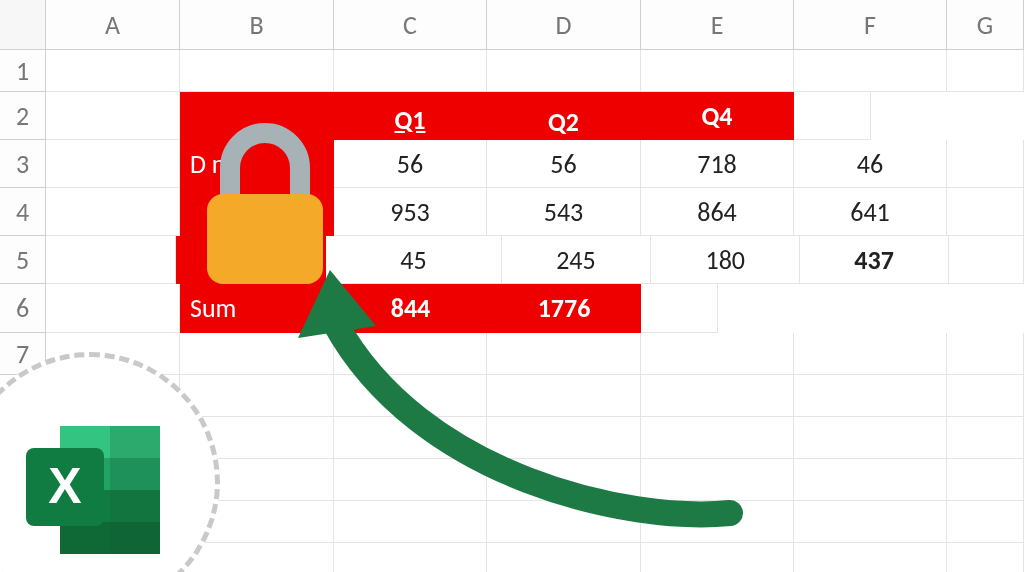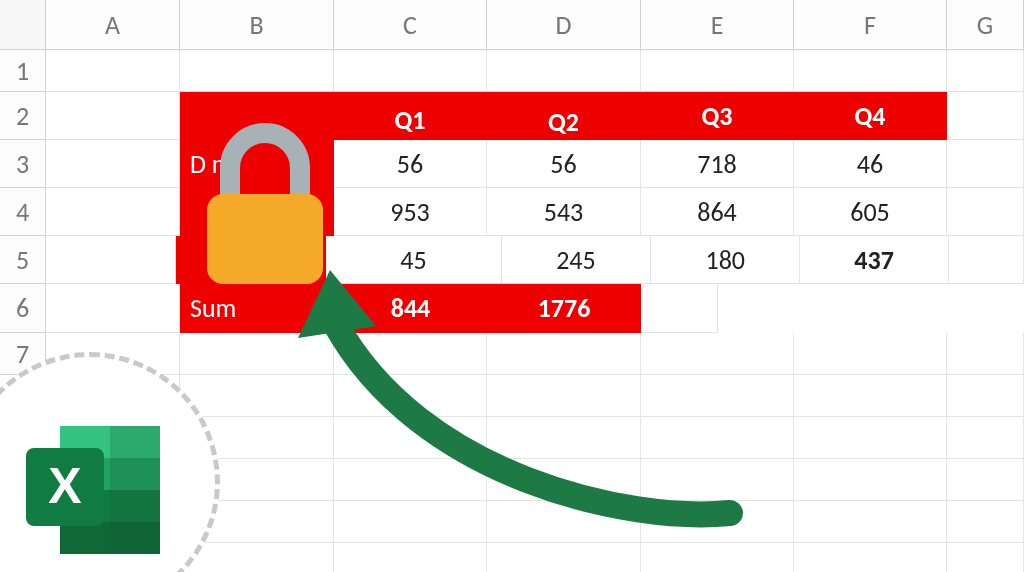--- a/index.html
+++ b/index.html
@@ -164,42 +164,41 @@
         <div class="cell" style="width: 154px; height: 42px;"></div>
         <div class="cell" style="width: 153px; height: 42px;"></div>
         <div class="cell" style="width: 154px; height: 42px;"></div>
         <div class="cell" style="width: 153px; height: 42px;"></div>
         <div class="cell" style="width: 153px; height: 42px;"></div>
         <div class="cell" style="width: 77px; height: 42px;"></div>
       </div>
       <div class="row" style="height: 48px;">
         <div class="cell" style="width: 134px; height: 48px;"></div>
         <div class="cell redhdr" style="width: 154px; height: 48px;"></div>
-        <div class="cell redhdr" style="width: 153px; height: 56px;">Q1</div>
+        <div class="cell redhdr" style="width: 153px; height: 56px; text-decoration: underline;">Q1</div>
         <div class="cell redhdr" style="width: 154px; height: 60px;">Q2</div>
-        <div class="cell redhdr" style="width: 153px; height: 48px;">Q3</div>
         <div class="cell redhdr" style="width: 153px; height: 48px;">Q4</div>
         <div class="cell" style="width: 77px; height: 48px;"></div>
       </div>
       <div class="row" style="height: 48px;">
         <div class="cell" style="width: 134px; height: 48px;"></div>
         <div class="cell redlbl left" style="width: 154px; height: 48px;">D   ne</div>
         <div class="cell" style="width: 153px; height: 48px;">56</div>
         <div class="cell" style="width: 154px; height: 48px;">56</div>
         <div class="cell" style="width: 153px; height: 48px;">718</div>
         <div class="cell" style="width: 153px; height: 48px;">46</div>
         <div class="cell" style="width: 77px; height: 48px;"></div>
       </div>
       <div class="row" style="height: 48px;">
         <div class="cell" style="width: 134px; height: 48px;"></div>
         <div class="cell redlbl left" style="width: 154px; height: 48px;"></div>
         <div class="cell" style="width: 153px; height: 48px; text-align: right;">953</div>
         <div class="cell" style="width: 154px; height: 48px;">543</div>
         <div class="cell" style="width: 153px; height: 48px;">864</div>
-        <div class="cell" style="width: 153px; height: 48px;">605</div>
+        <div class="cell" style="width: 153px; height: 48px;">641</div>
         <div class="cell" style="width: 77px; height: 48px;"></div>
       </div>
       <div class="row" style="height: 48px;">
         <div class="cell" style="width: 134px; height: 48px;"></div>
         <div class="cell redlbl left" style="width: 154px; height: 48px;"></div>
         <div class="cell" style="width: 180px; height: 48px;">45</div>
         <div class="cell" style="width: 154px; height: 48px;">245</div>
         <div class="cell" style="width: 153px; height: 48px;">180</div>
         <div class="cell" style="width: 153px; height: 48px; font-weight: bold;">437</div>
         <div class="cell" style="width: 77px; height: 48px;"></div>

